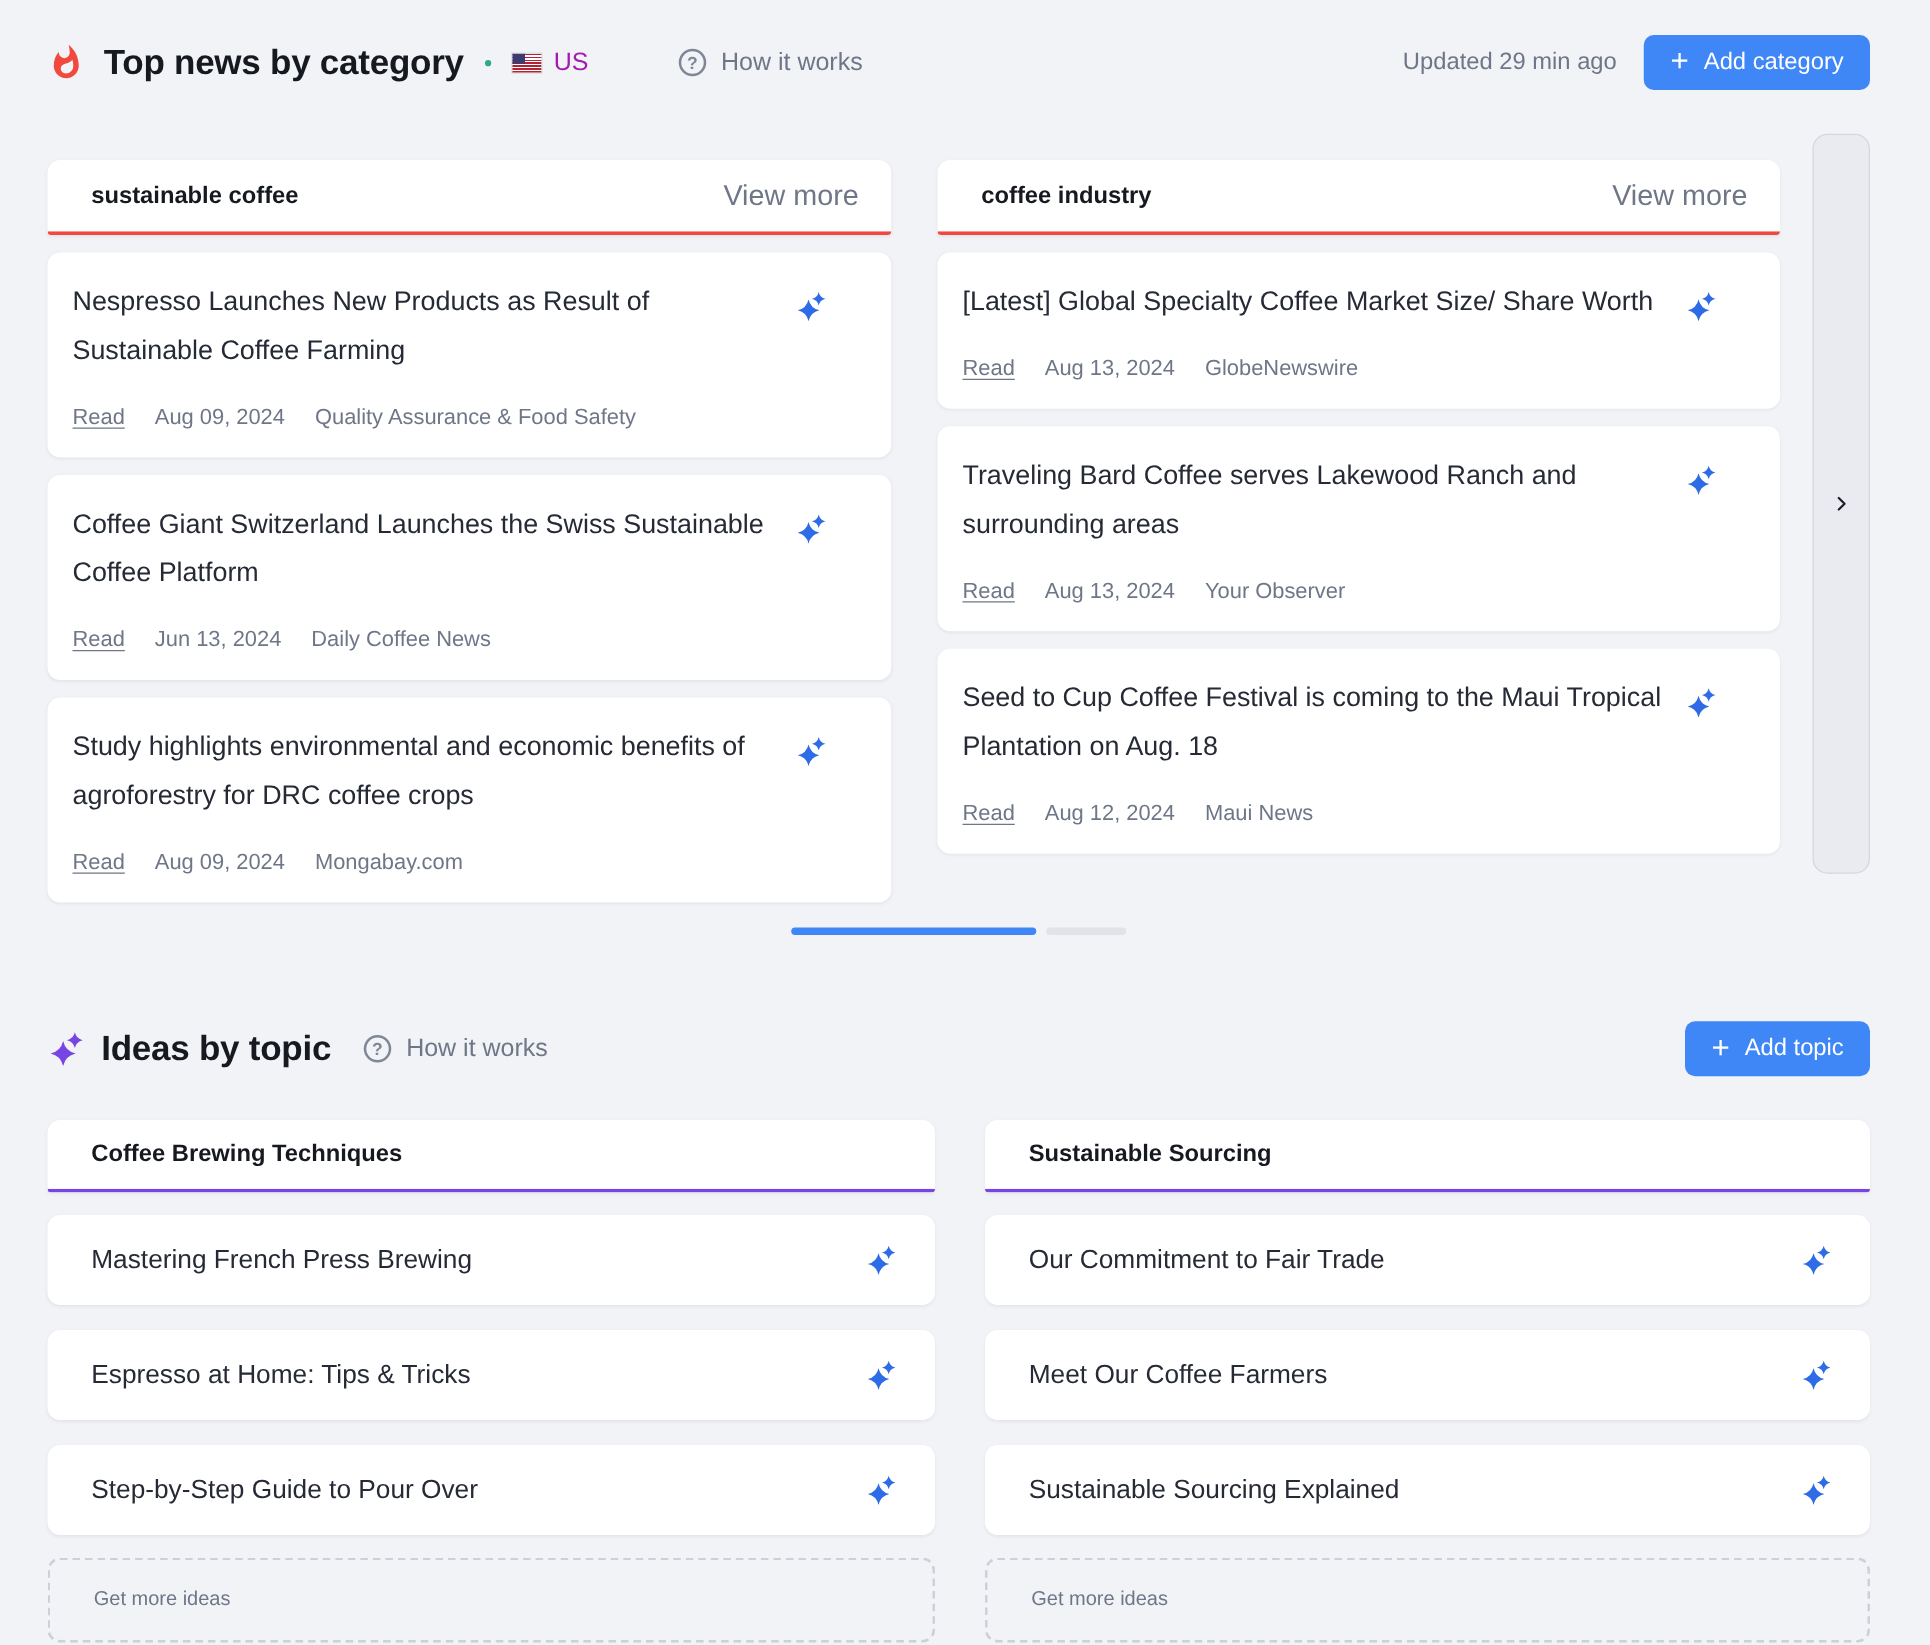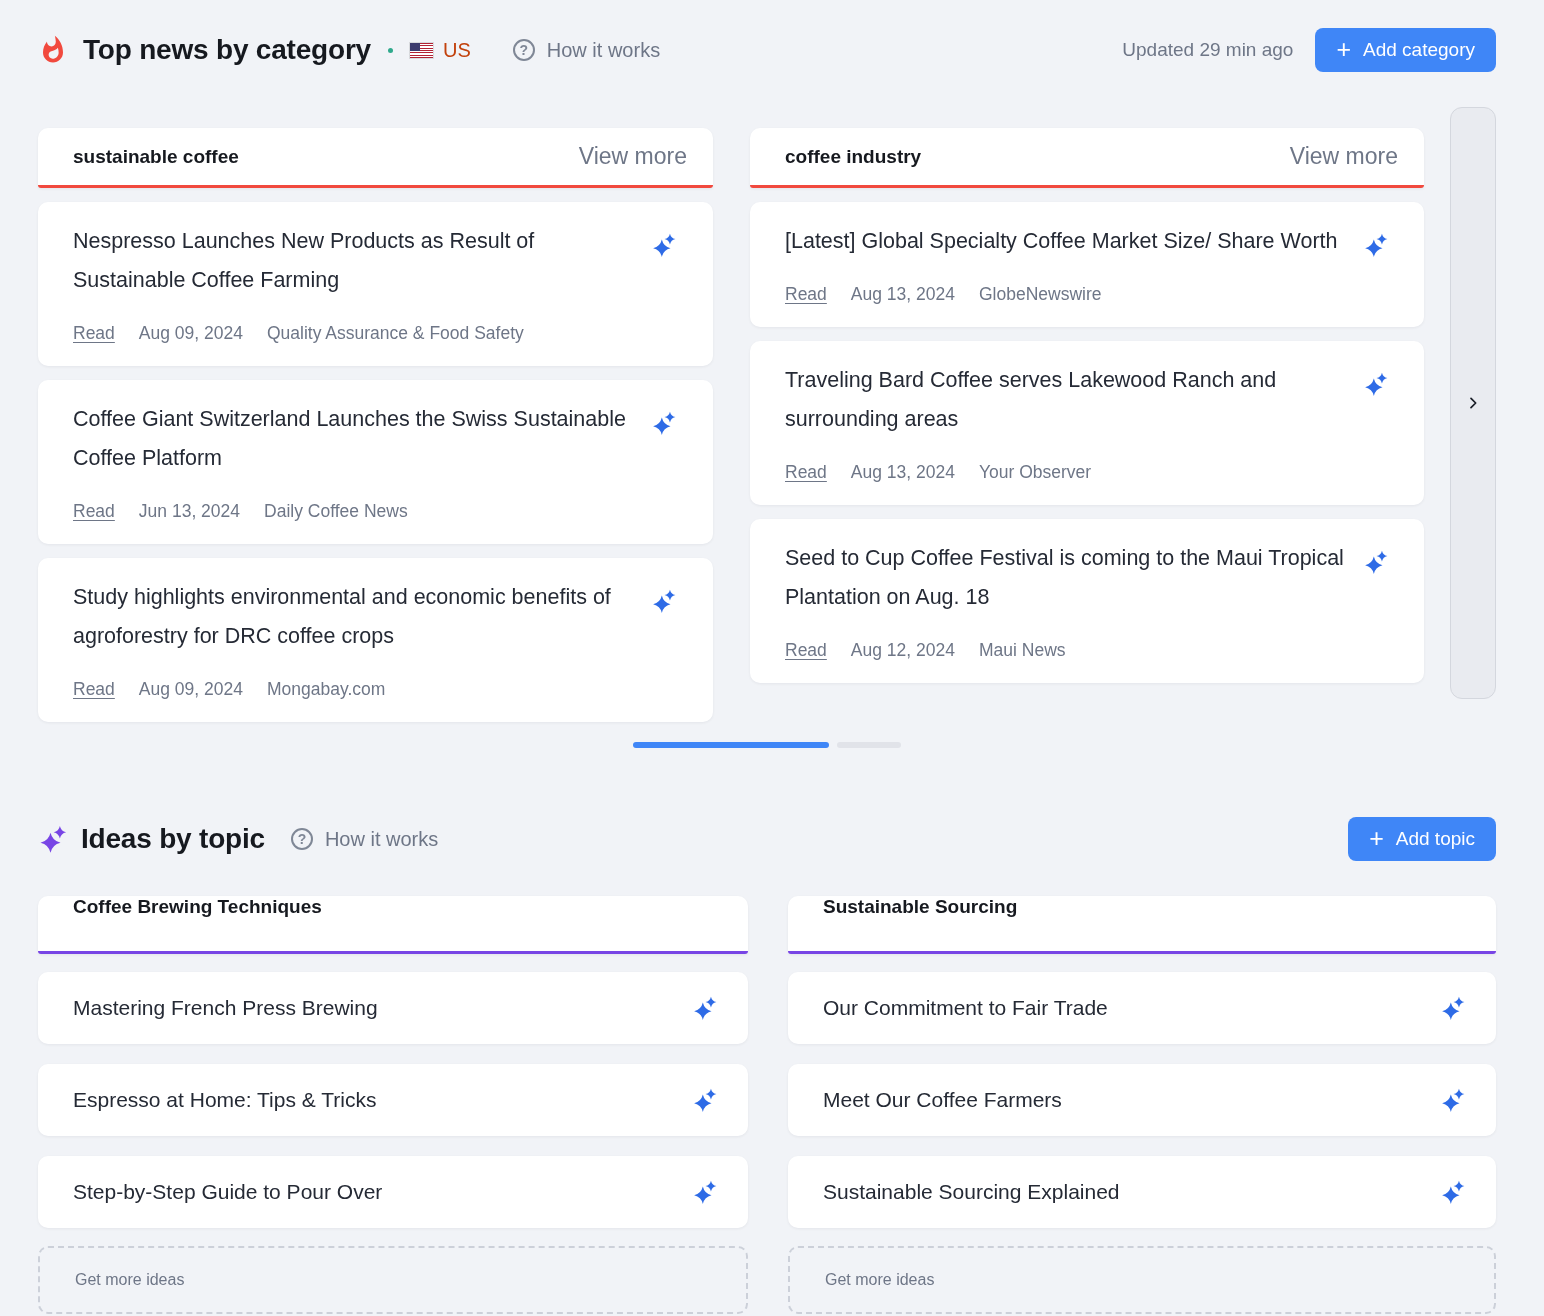--- a/index.html
+++ b/index.html
@@ -12,41 +12,41 @@
   .sec-head { display:flex; align-items:center; height:44px; }
   .sec-title { font-size:28px; font-weight:700; color:#16191f; letter-spacing:-0.2px; }
   .spacer { flex:1; }
   .flame-ic { width:30px; height:30px; margin-right:15px; flex:none; }
   .sparkle-head-ic { width:30px; height:30px; margin-right:13px; flex:none; }
   .status-dot { width:5px; height:5px; border-radius:50%; background:#2fa98c; margin:0 17px; }
   .flag { width:23px; height:15px; position:relative; flex:none;
           background:repeating-linear-gradient(to bottom,#b22234 0 1.16px,#ffffff 1.16px 2.31px);
           box-shadow:0 0 0 1px rgba(0,0,0,.10); margin-right:10px; }
   .flag::after { content:""; position:absolute; left:0; top:0; width:10px; height:8px; background:#3c3b6e; }
-  .country-lbl { font-size:20px; color:#c2410c; margin-right:42px; }
+  .country-lbl { font-size:20px; color:#a21caf; margin-right:72px; }
   .help { width:22px; height:22px; border-radius:50%; border:2px solid #7f8796; color:#7f8796;
           display:inline-flex; align-items:center; justify-content:center;
           font-size:14px; font-weight:700; margin-right:12px; flex:none; cursor:pointer; }
   .hiw { font-size:20px; color:#6e7687; }
   .updated { font-size:19px; color:#6e7687; margin-right:22px; }
   .btn { display:inline-flex; align-items:center; height:44px; padding:0 21px; background:#3f86f7;
          border:none; border-radius:8px; color:#fff; font-size:19px; gap:12px; cursor:pointer;
          font-family:"Liberation Sans", sans-serif; }
   .btn .plus { font-size:25px; font-weight:400; line-height:1; margin-top:-2px; }
 
   
   .news-row { display:flex; margin-top:35px; align-items:flex-start; }
   .news-col { width:675px; }
   .news-col.right { width:674px; margin-left:37px; }
   .cat-head { background:#fff; border-radius:10px 10px 3px 3px; height:60px;
               border-bottom:3px solid #f1493e; display:flex; align-items:center;
               padding:0 26px 0 35px; box-shadow:0 1px 3px rgba(20,24,40,.06);margin-top:21px; }
   .cat-name { font-size:19px; font-weight:700; color:#16191f; }
   .view-more { margin-left:auto; font-size:23px; color:#6e7687; cursor:pointer; }
-  .article { background:#fff; border-radius:10px; margin-top:14px; padding:20px 24px 22px 35px;
+  .article { background:#fff; border-radius:10px; margin-top:14px; padding:20px 24px 22px 20px;
              display:flex; box-shadow:0 1px 3px rgba(20,24,40,.06); }
   .article-main { flex:1; margin-right:12px; max-width:566px; }
   .article-title { font-size:21.5px; color:#252a35; line-height:39px; }
   .article-meta { display:flex; gap:24px; margin-top:23px; font-size:17.5px; color:#6e7687; align-items:baseline; }
   .read-link { color:#6e7687; text-decoration:underline; text-underline-offset:3px; cursor:pointer; }
   .sparkle-ic { width:26px; height:26px; margin-top:10px; flex:none; cursor:pointer; }
   .chevron-strip { width:46px; margin-left:26px; height:592px; background:#e9ebf0;
                    border:1px solid #d4d7de; border-radius:12px; display:flex; align-items:center;
                    justify-content:center; cursor:pointer; }
 
@@ -55,21 +55,21 @@
   .pg-bar { height:6px; border-radius:3px; cursor:pointer; }
   .pg-active { width:196px; background:#3f86f7; }
   .pg-rest { width:64px; background:#e1e3e9; }
 
   
   .ideas-head { margin-top:69px; }
   .ideas-row { display:flex; margin-top:35px; align-items:flex-start; }
   .topic-col { width:710px; }
   .topic-col.right { width:708px; margin-left:40px; }
   .topic-head { background:#fff; border-radius:10px 10px 3px 3px; height:58px;
-                border-bottom:3px solid #7845e5; display:flex; 
+                border-bottom:3px solid #7845e5; display:flex; align-items:center;
                 padding:0 26px 0 35px; box-shadow:0 1px 3px rgba(20,24,40,.06); }
   .topic-name { font-size:19px; font-weight:700; color:#16191f; }
   .idea { background:#fff; border-radius:10px; height:72px; margin-top:20px; display:flex;
           align-items:center; padding:0 30px 0 35px; box-shadow:0 1px 3px rgba(20,24,40,.06); cursor:pointer; }
   .idea.first { margin-top:18px; }
   .idea-text { font-size:21px; color:#252a35; flex:1; }
   .get-more { margin-top:18px; height:68px; border:2px dashed #ccd0d9; border-radius:10px;
               display:flex; align-items:center; padding:0 35px; font-size:16px; color:#6e7687;
               cursor:pointer; }
 </style>

